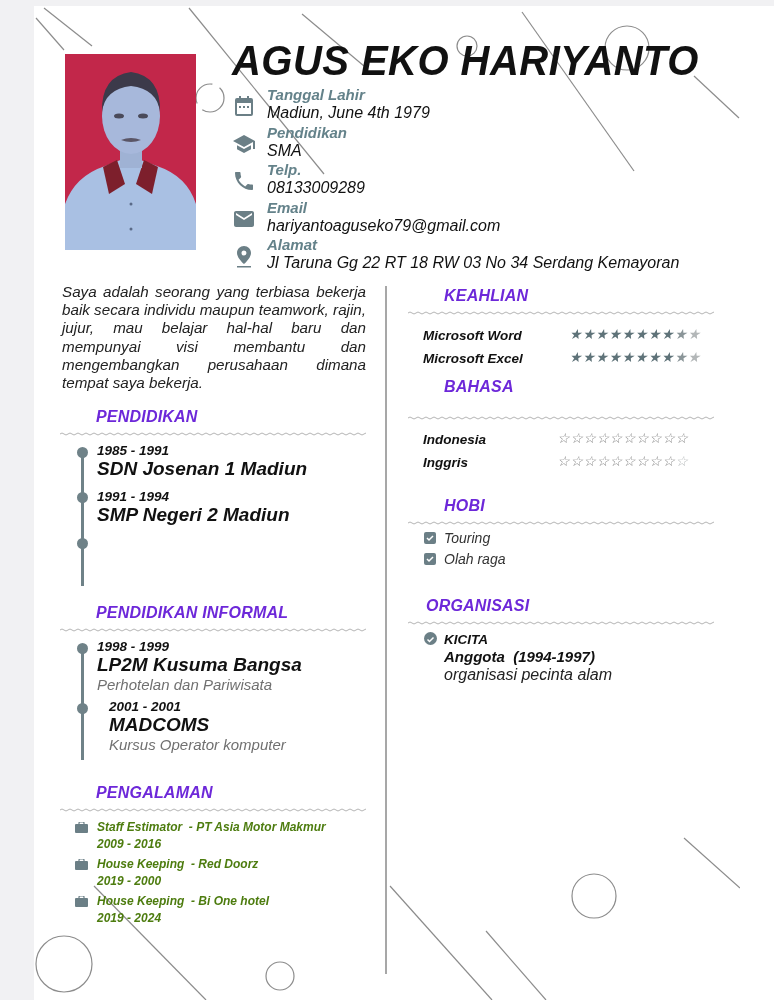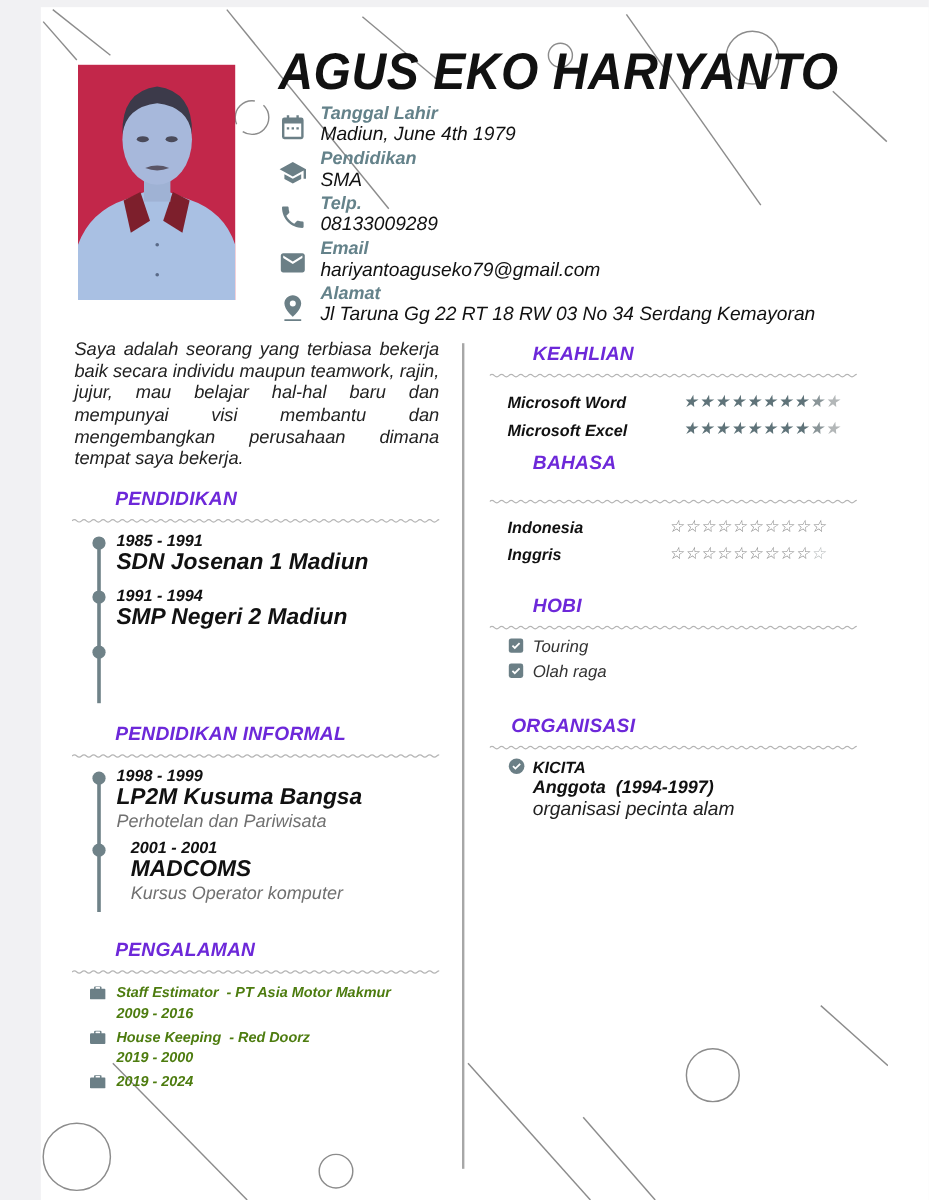--- a/index.html
+++ b/index.html
@@ -207,20 +207,21 @@
           <rect x="4" y="0" width="5" height="3" rx="1" fill="none" stroke="#6b7f86" stroke-width="1.2"></rect>
         </svg>
       <div class="exp-t">House Keeping  - Red Doorz</div>
       <div class="exp-t">2019 - 2000</div>
     </div>
     <div class="exp-item">
       <svg class="bag" viewBox="0 0 13 11">
           <rect x="0" y="2" width="13" height="9" rx="1" fill="#6b7f86"></rect>
           <rect x="4" y="0" width="5" height="3" rx="1" fill="none" stroke="#6b7f86" stroke-width="1.2"></rect>
         </svg>
+      <div class="exp-t">House Keeping  - Bi One hotel</div>
       <div class="exp-t">2019 - 2024</div>
     </div>
   </div>
 
   <div class="abs" style="left:410px; top:281px;">
     <span class="sec-title">KEAHLIAN</span>
   </div>
   <svg class="abs wavy" style="left:374px; top:305px;" width="306" height="4">
     <path d="M0 2 q2 -2 4 0 t4 0 t4 0 t4 0 t4 0 t4 0 t4 0 t4 0 t4 0 t4 0 t4 0 t4 0 t4 0 t4 0 t4 0 t4 0 t4 0 t4 0 t4 0 t4 0 t4 0 t4 0 t4 0 t4 0 t4 0 t4 0 t4 0 t4 0 t4 0 t4 0 t4 0 t4 0 t4 0 t4 0 t4 0 t4 0 t4 0 t4 0 t4 0 t4 0 t4 0 t4 0 t4 0 t4 0 t4 0 t4 0 t4 0 t4 0 t4 0 t4 0 t4 0 t4 0 t4 0 t4 0 t4 0 t4 0 t4 0 t4 0 t4 0 t4 0 t4 0 t4 0 t4 0 t4 0 t4 0 t4 0 t4 0 t4 0 t4 0 t4 0 t4 0 t4 0 t4 0 t4 0 t4 0 t4 0 t4 0 t4 0 t4 0 t4 0" stroke="#b5b5b5" stroke-width="1" fill="none"></path>
   </svg>

